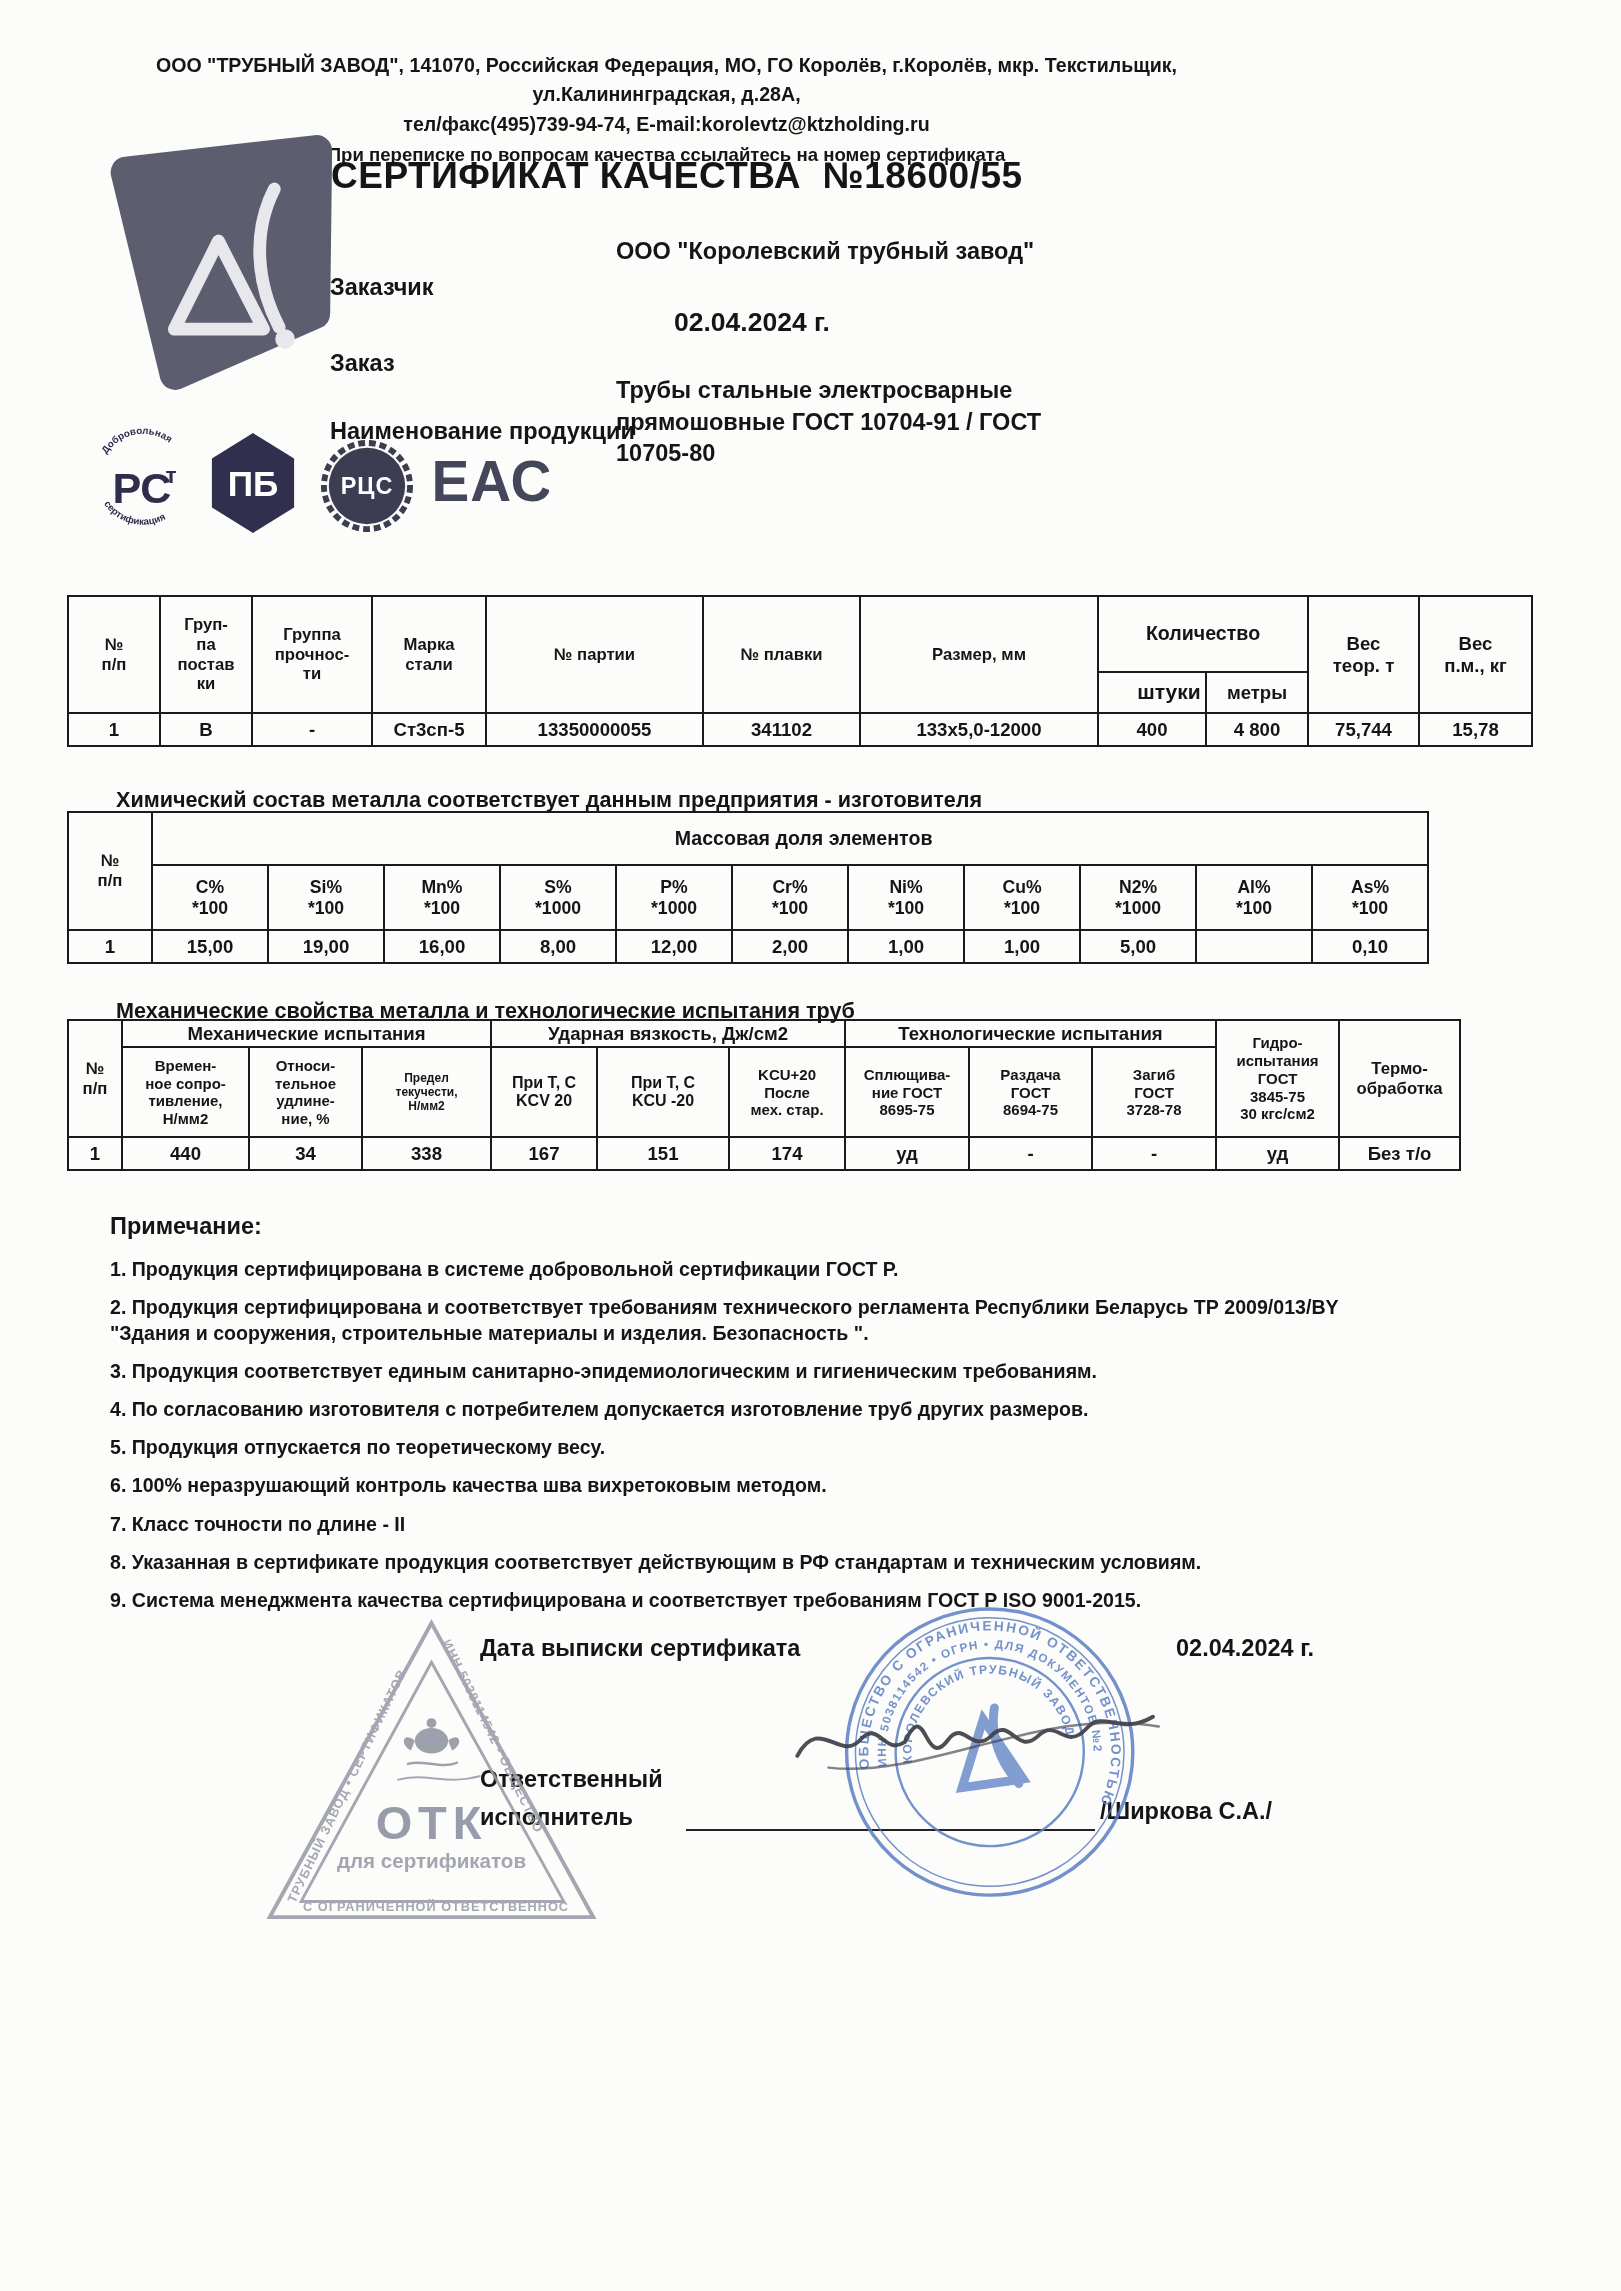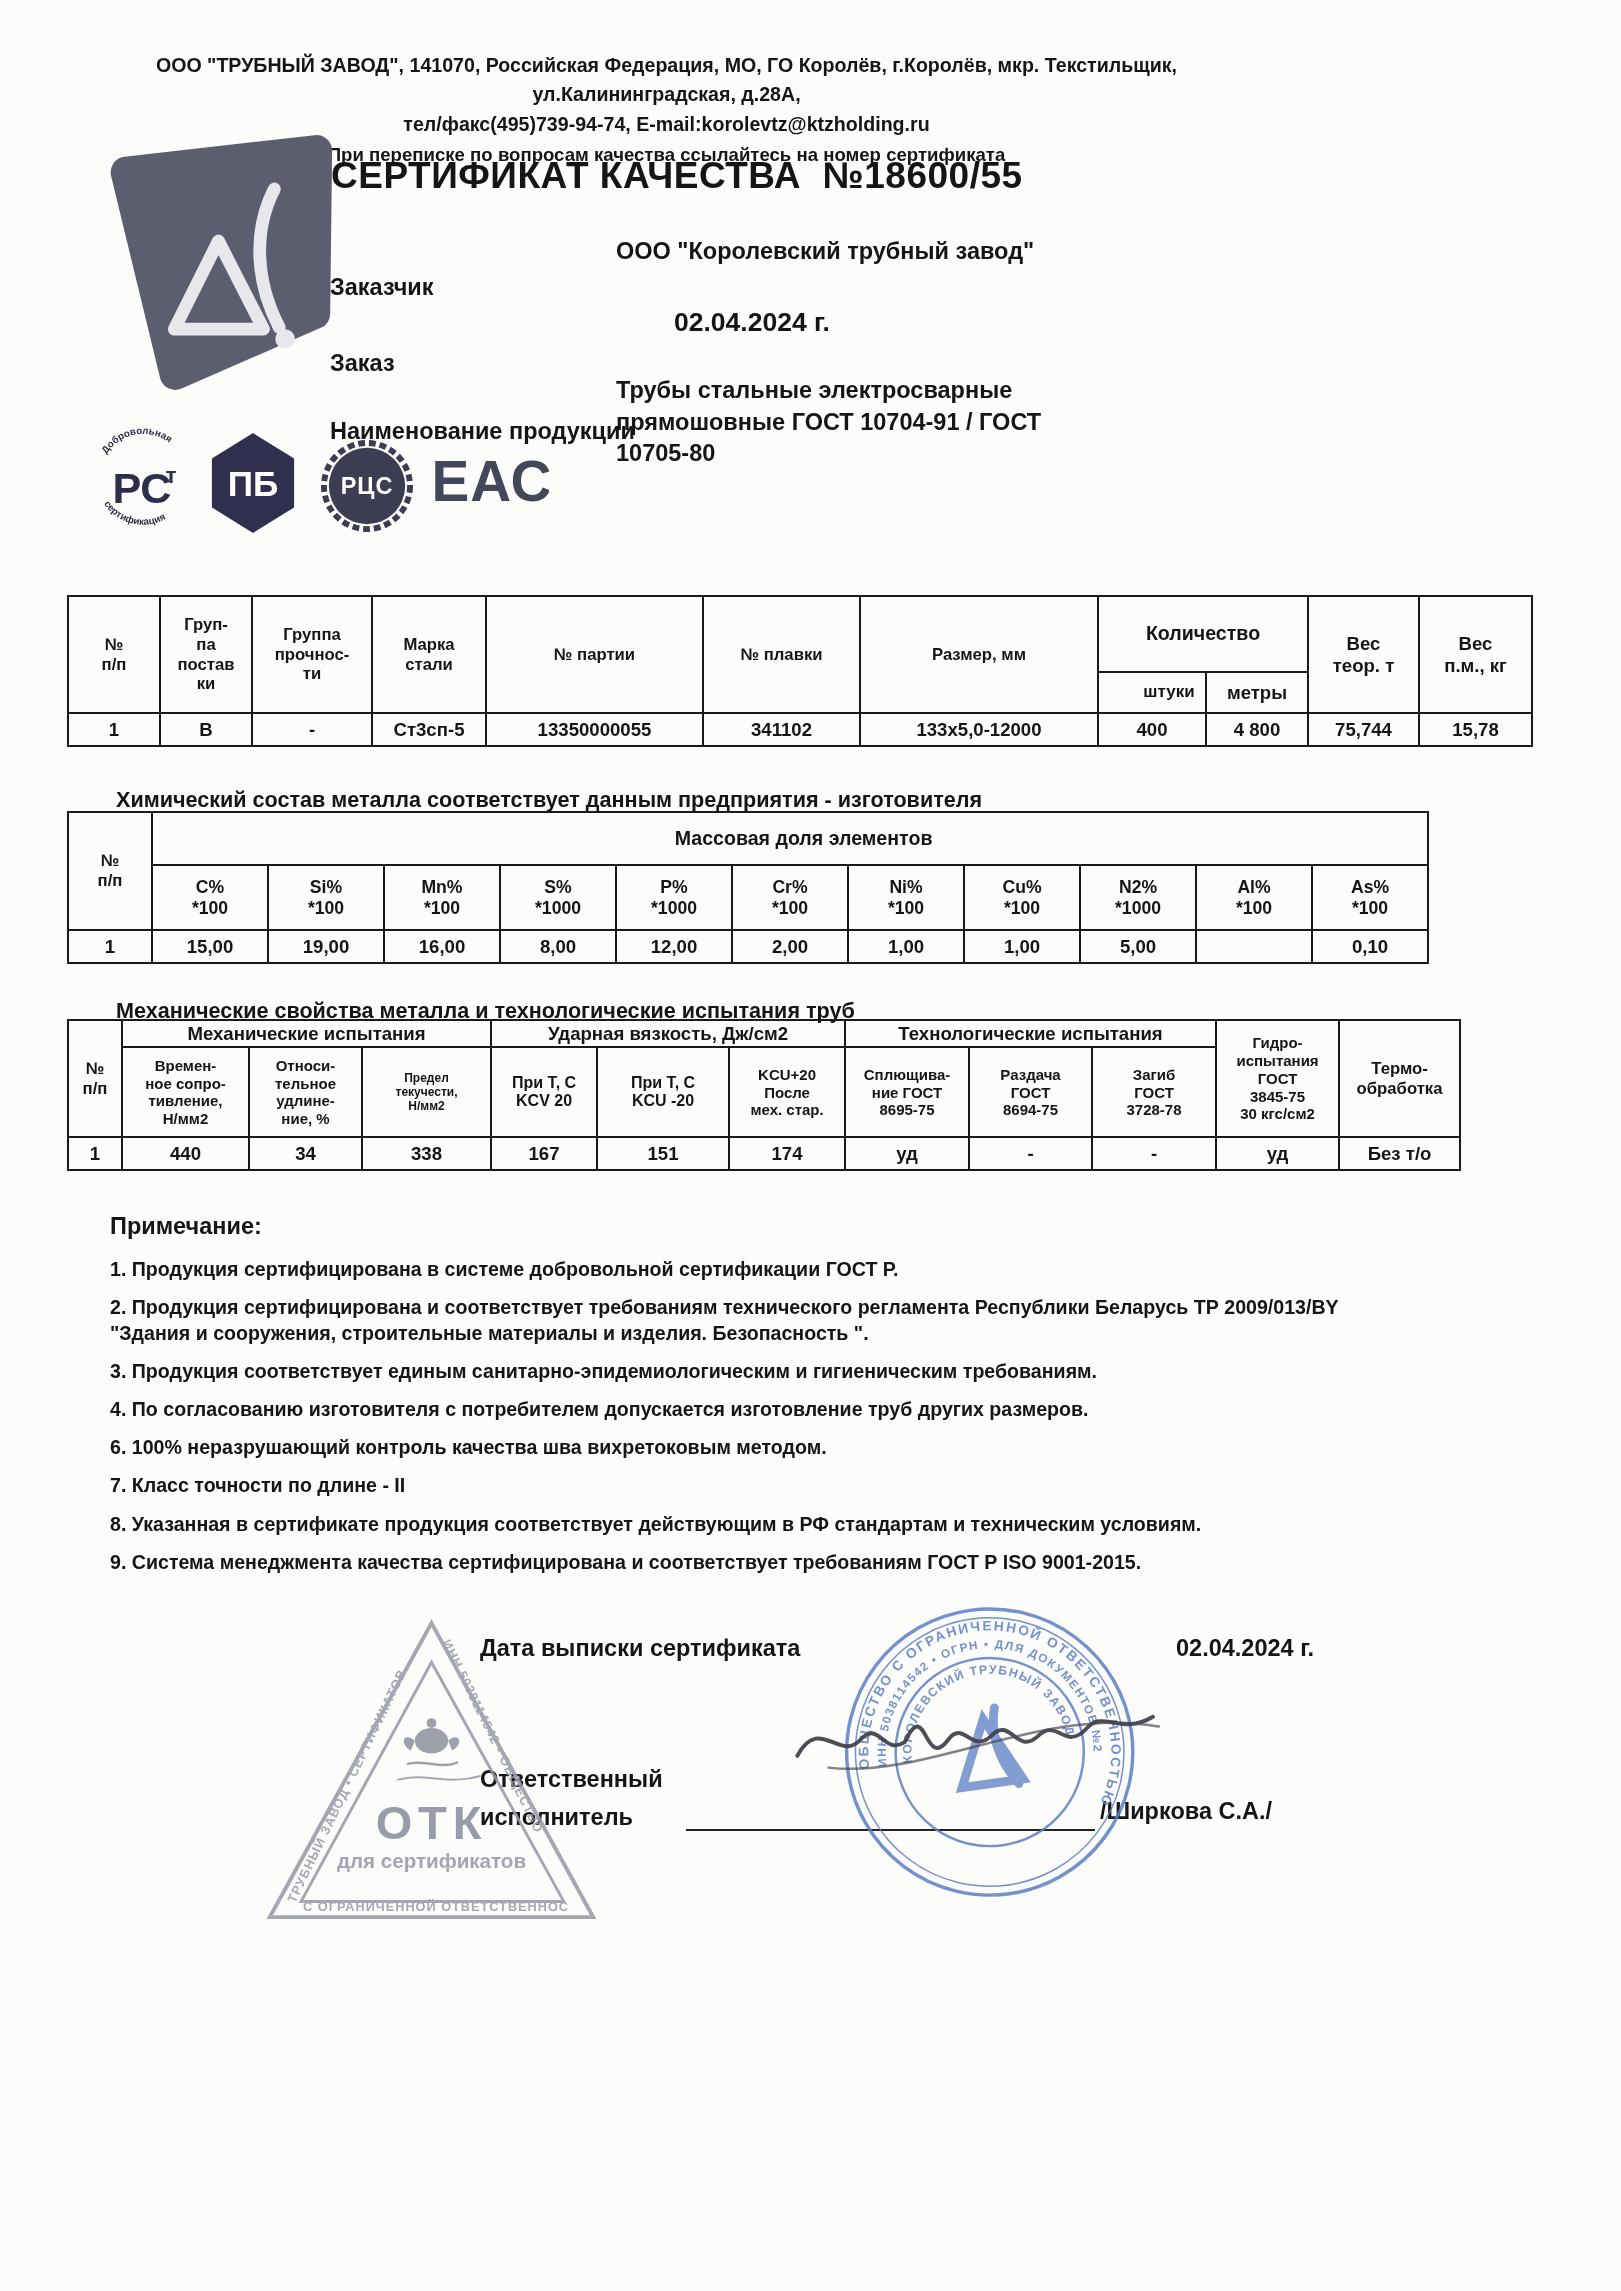--- a/index.html
+++ b/index.html
@@ -142,21 +142,21 @@
       <th rowspan="2">№ партии</th>
       <th rowspan="2">№ плавки</th>
       <th rowspan="2">Размер, мм</th>
       <th colspan="2" style="font-size:19.6px;">Количество</th>
       <th rowspan="2" style="font-size:18.6px;">Вес
 теор.  т</th>
       <th rowspan="2" style="font-size:18.6px;">Вес
 п.м., кг</th>
     </tr>
     <tr style="height:41px;">
-      <th style="font-size:17px;padding-left:36px;">штуки</th>
+      <th style="font-size:21px;padding-left:36px;">штуки</th>
       <th style="font-size:18.6px;">метры</th>
     </tr>
     <tr style="height:33px;">
       <td>1</td>
       <td>В</td>
       <td>-</td>
       <td>Ст3сп-5</td>
       <td>13350000055</td>
       <td>341102</td>
       <td>133х5,0-12000</td>
@@ -310,20 +310,21 @@
   </tbody>
     </table>
 
   <div class="abs notes">
     <div class="nh">Примечание:</div>
     <div class="ni">1. Продукция сертифицирована в системе добровольной сертификации ГОСТ Р.</div>
     <div class="ni">2. Продукция сертифицирована и соответствует требованиям технического регламента Республики Беларусь ТР 2009/013/BY
 "Здания и сооружения, строительные материалы и изделия. Безопасность ".</div>
     <div class="ni">3. Продукция соответствует единым санитарно-эпидемиологическим и гигиеническим требованиям.</div>
     <div class="ni">4. По согласованию изготовителя с потребителем допускается изготовление труб других размеров.</div>
+    <div class="ni">5. Продукция отпускается по теоретическому весу.</div>
     <div class="ni">6. 100% неразрушающий контроль качества шва вихретоковым методом.</div>
     <div class="ni">7. Класс точности по длине - II</div>
     <div class="ni">8. Указанная в сертификате продукция соответствует действующим в РФ стандартам и техническим условиям.</div>
     <div class="ni">9. Система менеджмента качества сертифицирована и соответствует требованиям ГОСТ Р ISO 9001-2015.</div>
   </div>
 
   <div class="abs f-lbl" style="left:480px;top:1635px;">Дата выписки сертификата</div>
   <div class="abs f-lbl" style="left:1176px;top:1635px;">02.04.2024 г.</div>
 
   <div class="abs f-lbl pre" style="left:480px;top:1761px;line-height:1.6;">Ответственный

